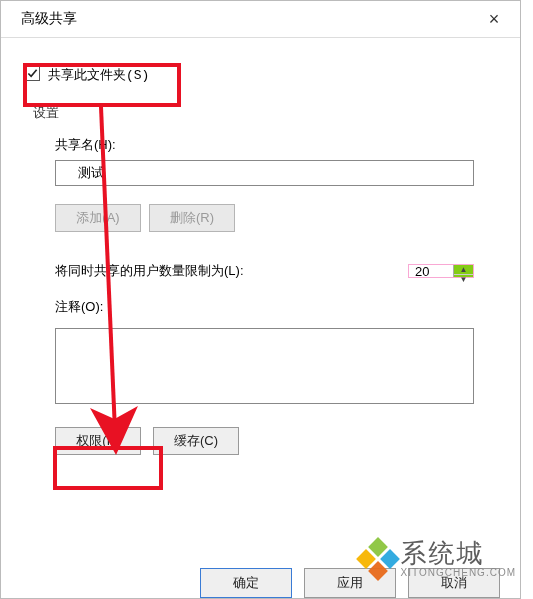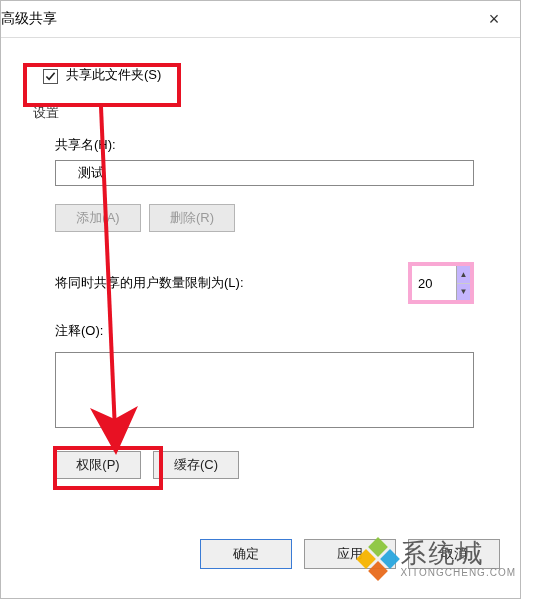--- a/index.html
+++ b/index.html
@@ -18,36 +18,37 @@
     width: 521px;
     height: 599px;
     margin: 0;
     background: #fff;
     position: relative;
   }
   .titlebar {
     display: flex;
     align-items: center;
     justify-content: space-between;
-    padding: 8px 12px 8px 0;
+    padding: 8px 12px 8px 20px;
     border-bottom: 1px solid #ddd;
   }
   .titlebar .title { font-size: 14px; }
   .closebtn {
     width: 28px; height: 20px;
     display: flex; align-items: center; justify-content: center;
     font-size: 18px; color: #333; cursor: default;
   }
   .content {
     padding: 18px 22px 10px 22px;
     position: relative;
   }
   .chk-row {
-    display: flex; align-items: flex-end;
-    padding: 10px 20px;
+    display: flex; align-items: flex-start;
+    padding: 10px 2px;
+    font-family: Liberation Mono, monospace;
   }
   .chk {
     width: 15px; height: 15px;
     border: 1px solid #555;
     display: inline-flex; align-items: center; justify-content: center;
     margin-right: 8px;
     background: #fff;
   }
   .chk svg { width: 11px; height: 11px; }
   .fieldset-label {
@@ -77,22 +78,22 @@
     display: inline-flex; align-items: center; justify-content: center;
     cursor: default;
   }
   .wbtn.enabled { color: #222; background: #efefef; border-color:#999; cursor: default; }
   .limit-row {
     margin-top: 30px;
     display: flex; align-items: center; justify-content: space-between;
   }
   .spinner {
     display: flex; align-items: stretch;
-    border: 4px solid #f9a8d4; height: 42px; width: 66px;
-    background: #c4b5fd;
+    border: 1px solid #f9a8d4; height: 14px; width: 66px;
+    background: #84cc16;
   }
   .spinner input {
     border: none; width: 44px; padding: 0 6px; font-family: inherit; font-size: 13px;
     outline: none;
   }
   .spinner .arrows {
     width: 20px; border-left: 1px solid #aaa;
     display: flex; flex-direction: column;
   }
   .spinner .arrow {
@@ -101,21 +102,21 @@
   }
   .spinner .arrow:last-child { border-bottom: none; }
   .comment {
     width: 100%; height: 76px;
     border: 1px solid #888; background: #fff;
     margin-top: 6px; resize: none;
     font-family: inherit; font-size: 13px; padding: 4px 6px;
   }
   .btnrow2 { margin-top: 20px; display: flex; gap: 12px; }
   .footer {
-    position: absolute; bottom: 29px; right: 20px;
+    position: absolute; bottom: 0; right: 20px;
     display: flex; gap: 12px;
   }
   .footer .wbtn { min-width: 92px; height: 30px; }
   
   .hl {
     position: absolute; border: 4px solid #e81123;
     pointer-events: none;
   }
   
   .arrow-svg { position: absolute; pointer-events: none; }

